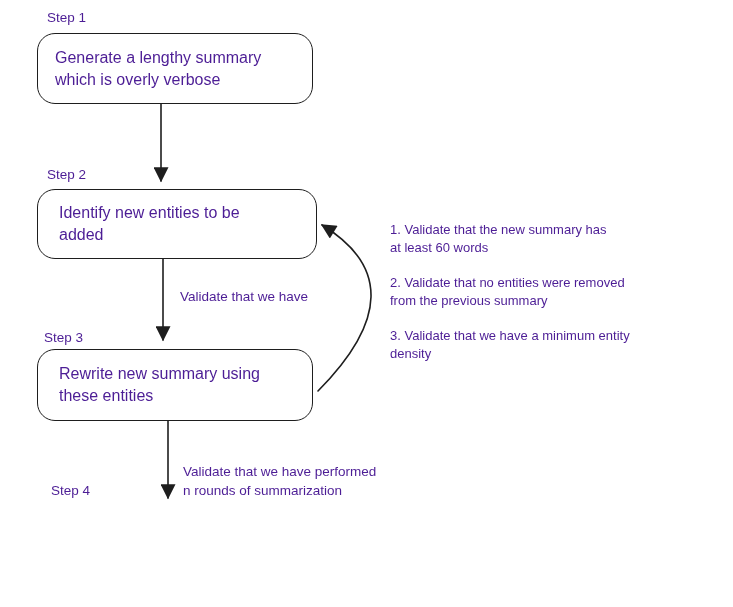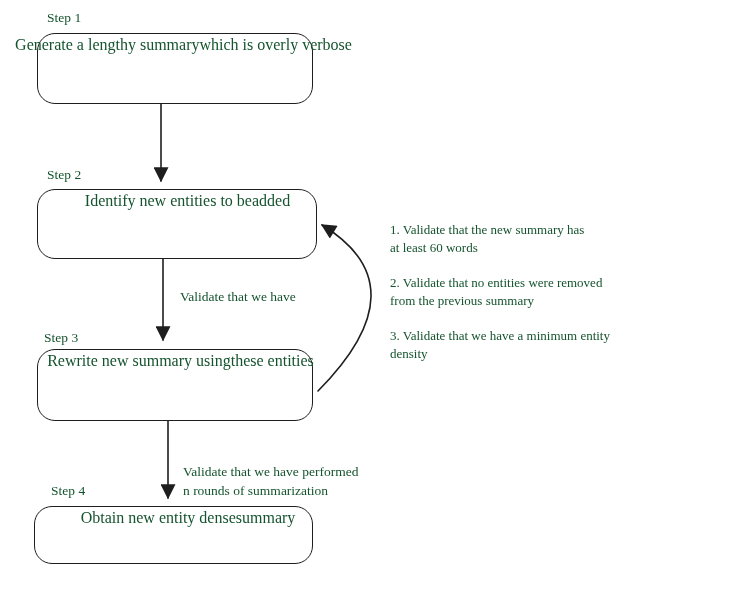--- a/index.html
+++ b/index.html
@@ -1,51 +1,52 @@
 <!DOCTYPE html>
 <html><head>
 <meta charset="utf-8">
 <style>
   html, body { margin: 0; padding: 0; background: #ffffff; }
   .canvas {
     position: relative;
     width: 733px;
     height: 607px;
     background: #ffffff;
-    font-family: Liberation Serif, serif;
-    color: #14532d;
+    font-family: Liberation Sans, sans-serif;
+    color: #4c1d95;
     overflow: hidden;
   }
   .arrow-layer {
     position: absolute;
     left: 0; top: 0;
     width: 733px; height: 607px;
     pointer-events: none;
   }
   .step-label {
     position: absolute;
     font-size: 13.5px;
     line-height: 17px;
     white-space: nowrap;
   }
   .step-box {
     position: absolute;
     border: 1.7px solid #1e1e1e;
     border-radius: 18px;
     background: #ffffff;
     display: flex;
+    flex-direction: column;
     justify-content: center;
     box-sizing: border-box;
     font-size: 16px;
     line-height: 22px;
   }
   .step-box .line { white-space: nowrap; }
   .box1 { left: 37px; top: 33px;  width: 276px; height: 71px; padding-left: 17px; }
   .box2 { left: 37px; top: 189px; width: 280px; height: 70px; padding-left: 21px; }
-  .box3 { left: 37px; top: 349px; width: 276px; height: 72px; padding-left: 11px; }
+  .box3 { left: 37px; top: 349px; width: 276px; height: 72px; padding-left: 21px; }
   .box4 { left: 34px; top: 506px; width: 279px; height: 58px; padding-left: 29px; }
   .lbl1 { left: 47px; top: 9px; }
   .lbl2 { left: 47px; top: 166px; }
   .lbl3 { left: 44px; top: 329px; text-align: center; }
   .lbl4 { left: 51px; top: 482px; }
   .arrow-caption {
     position: absolute;
     font-size: 13.5px;
     line-height: 19px;
   }
@@ -100,24 +101,20 @@
     <div class="line">Rewrite new summary using</div>
     <div class="line">these entities</div>
   </div>
 
   <div class="arrow-caption caption-c">
     <div class="line">Validate that we have performed</div>
     <div class="line">n rounds of summarization</div>
   </div>
 
   <div class="step-label lbl4">Step 4</div>
-  <div class="step-box box4">
-    <div class="line">Obtain new entity dense</div>
-    <div class="line">summary</div>
-  </div>
 
   <div class="notes">
     <div class="note-item">
       <div class="line">1. Validate that the new summary has</div>
       <div class="line">at least 60 words</div>
     </div>
     <div class="note-item">
       <div class="line">2. Validate that no entities were removed</div>
       <div class="line">from the previous summary</div>
     </div>

